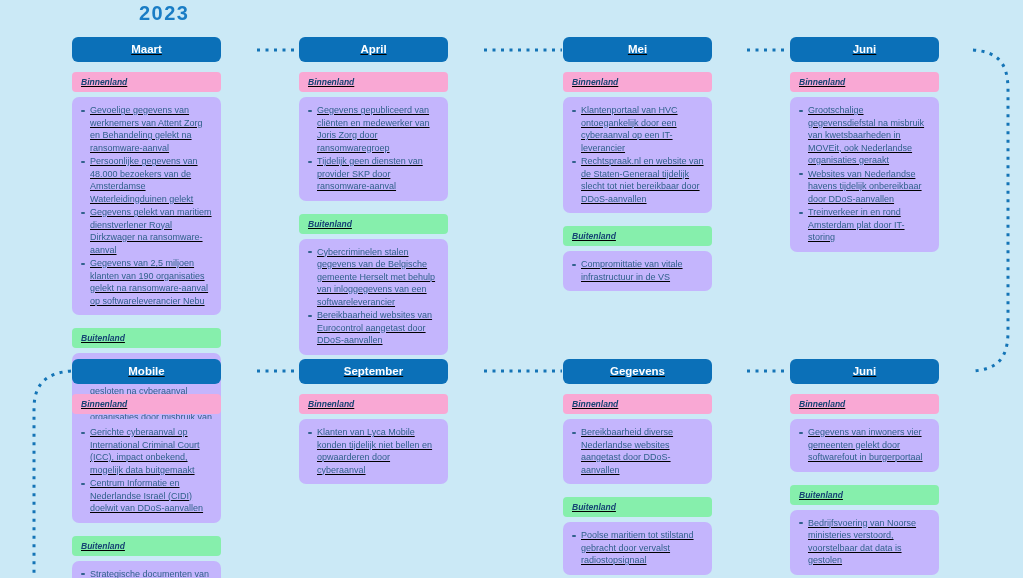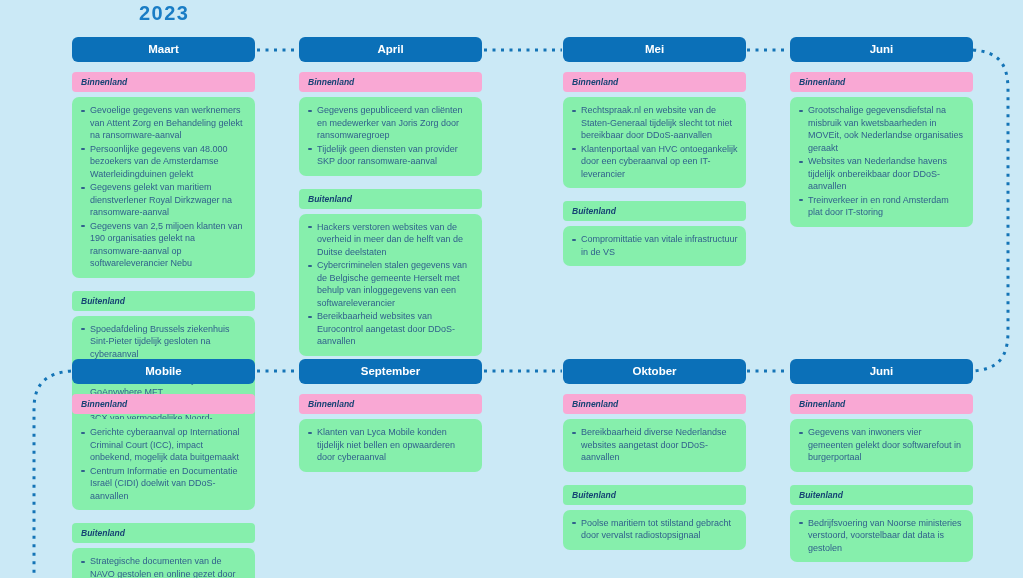--- a/index.html
+++ b/index.html
@@ -23,21 +23,22 @@
     position: absolute;
     left: 139px;
     top: 2px;
     font-size: 20px;
     font-weight: 600;
     letter-spacing: 1.5px;
     color: #1a7dc5;
   }
   .month-col {
     position: absolute;
-    width: 183px;
+    width: 149px;
+    text-decoration: underline;
   }
   .month-header {
     height: 25px;
     line-height: 25px;
     background: #0b70b8;
     border-radius: 6px;
     color: #ffffff;
     font-size: 11.5px;
     font-weight: bold;
     text-align: center;
@@ -52,21 +53,21 @@
     font-size: 8.5px;
     font-weight: bold;
     font-style: italic;
     color: #154273;
     box-sizing: border-box;
   }
   .section-bar.binnenland { background: #f9a8d4; }
   .section-bar.buitenland { background: #86efac; margin-top: 13px; }
   .card {
     margin-top: 5px;
-    background: #86efac;
+    background: #c4b5fd;
     border-radius: 7px;
     padding: 7px 8px 8px 8px;
     box-sizing: border-box;
   }
   .card ul {
     margin: 0;
     padding: 0;
     list-style: none;
   }
   .card li {
@@ -135,34 +136,33 @@
     <div class="section-bar binnenland">Binnenland</div>
     <div class="card">
       <ul>
         <li>Gegevens gepubliceerd van cliënten en medewerker van Joris Zorg door ransomwaregroep</li>
         <li>Tijdelijk geen diensten van provider SKP door ransomware-aanval</li>
       </ul>
     </div>
     <div class="section-bar buitenland">Buitenland</div>
     <div class="card">
       <ul>
-        <li>Hackers verstoren websites van de overheid in meer dan de helft van de Duitse deelstaten</li>
         <li>Cybercriminelen stalen gegevens van de Belgische gemeente Herselt met behulp van inloggegevens van een softwareleverancier</li>
         <li>Bereikbaarheid websites van Eurocontrol aangetast door DDoS-aanvallen</li>
       </ul>
     </div>
   </div>
 
   <div class="month-col" style="left:563px; top:37px;">
     <div class="month-header">Mei</div>
     <div class="section-bar binnenland">Binnenland</div>
     <div class="card">
       <ul>
+        <li>Klantenportaal van HVC ontoegankelijk door een cyberaanval op een IT-leverancier</li>
         <li>Rechtspraak.nl en website van de Staten-Generaal tijdelijk slecht tot niet bereikbaar door DDoS-aanvallen</li>
-        <li>Klantenportaal van HVC ontoegankelijk door een cyberaanval op een IT-leverancier</li>
       </ul>
     </div>
     <div class="section-bar buitenland">Buitenland</div>
     <div class="card">
       <ul>
         <li>Compromittatie van vitale infrastructuur in de VS</li>
       </ul>
     </div>
   </div>
 
@@ -177,21 +177,21 @@
       </ul>
     </div>
   </div>
 
   <div class="month-col" style="left:72px; top:359px;">
     <div class="month-header">Mobile</div>
     <div class="section-bar binnenland">Binnenland</div>
     <div class="card">
       <ul>
         <li>Gerichte cyberaanval op International Criminal Court (ICC), impact onbekend, mogelijk data buitgemaakt</li>
-        <li>Centrum Informatie en Documentatie Israël (CIDI) doelwit van DDoS-aanvallen</li>
+        <li>Centrum Informatie en Nederlandse Israël (CIDI) doelwit van DDoS-aanvallen</li>
       </ul>
     </div>
     <div class="section-bar buitenland">Buitenland</div>
     <div class="card">
       <ul>
         <li>Strategische documenten van de NAVO gestolen en online gezet door hackers</li>
 
       </ul>
     </div>
   </div>
@@ -200,21 +200,21 @@
     <div class="month-header">September</div>
     <div class="section-bar binnenland">Binnenland</div>
     <div class="card">
       <ul>
         <li>Klanten van Lyca Mobile konden tijdelijk niet bellen en opwaarderen door cyberaanval</li>
       </ul>
     </div>
   </div>
 
   <div class="month-col" style="left:563px; top:359px;">
-    <div class="month-header">Oktober</div>
+    <div class="month-header">Gegevens</div>
     <div class="section-bar binnenland">Binnenland</div>
     <div class="card">
       <ul>
         <li>Bereikbaarheid diverse Nederlandse websites aangetast door DDoS-aanvallen</li>
       </ul>
     </div>
     <div class="section-bar buitenland">Buitenland</div>
     <div class="card">
       <ul>
         <li>Poolse maritiem tot stilstand gebracht door vervalst radiostopsignaal</li>

